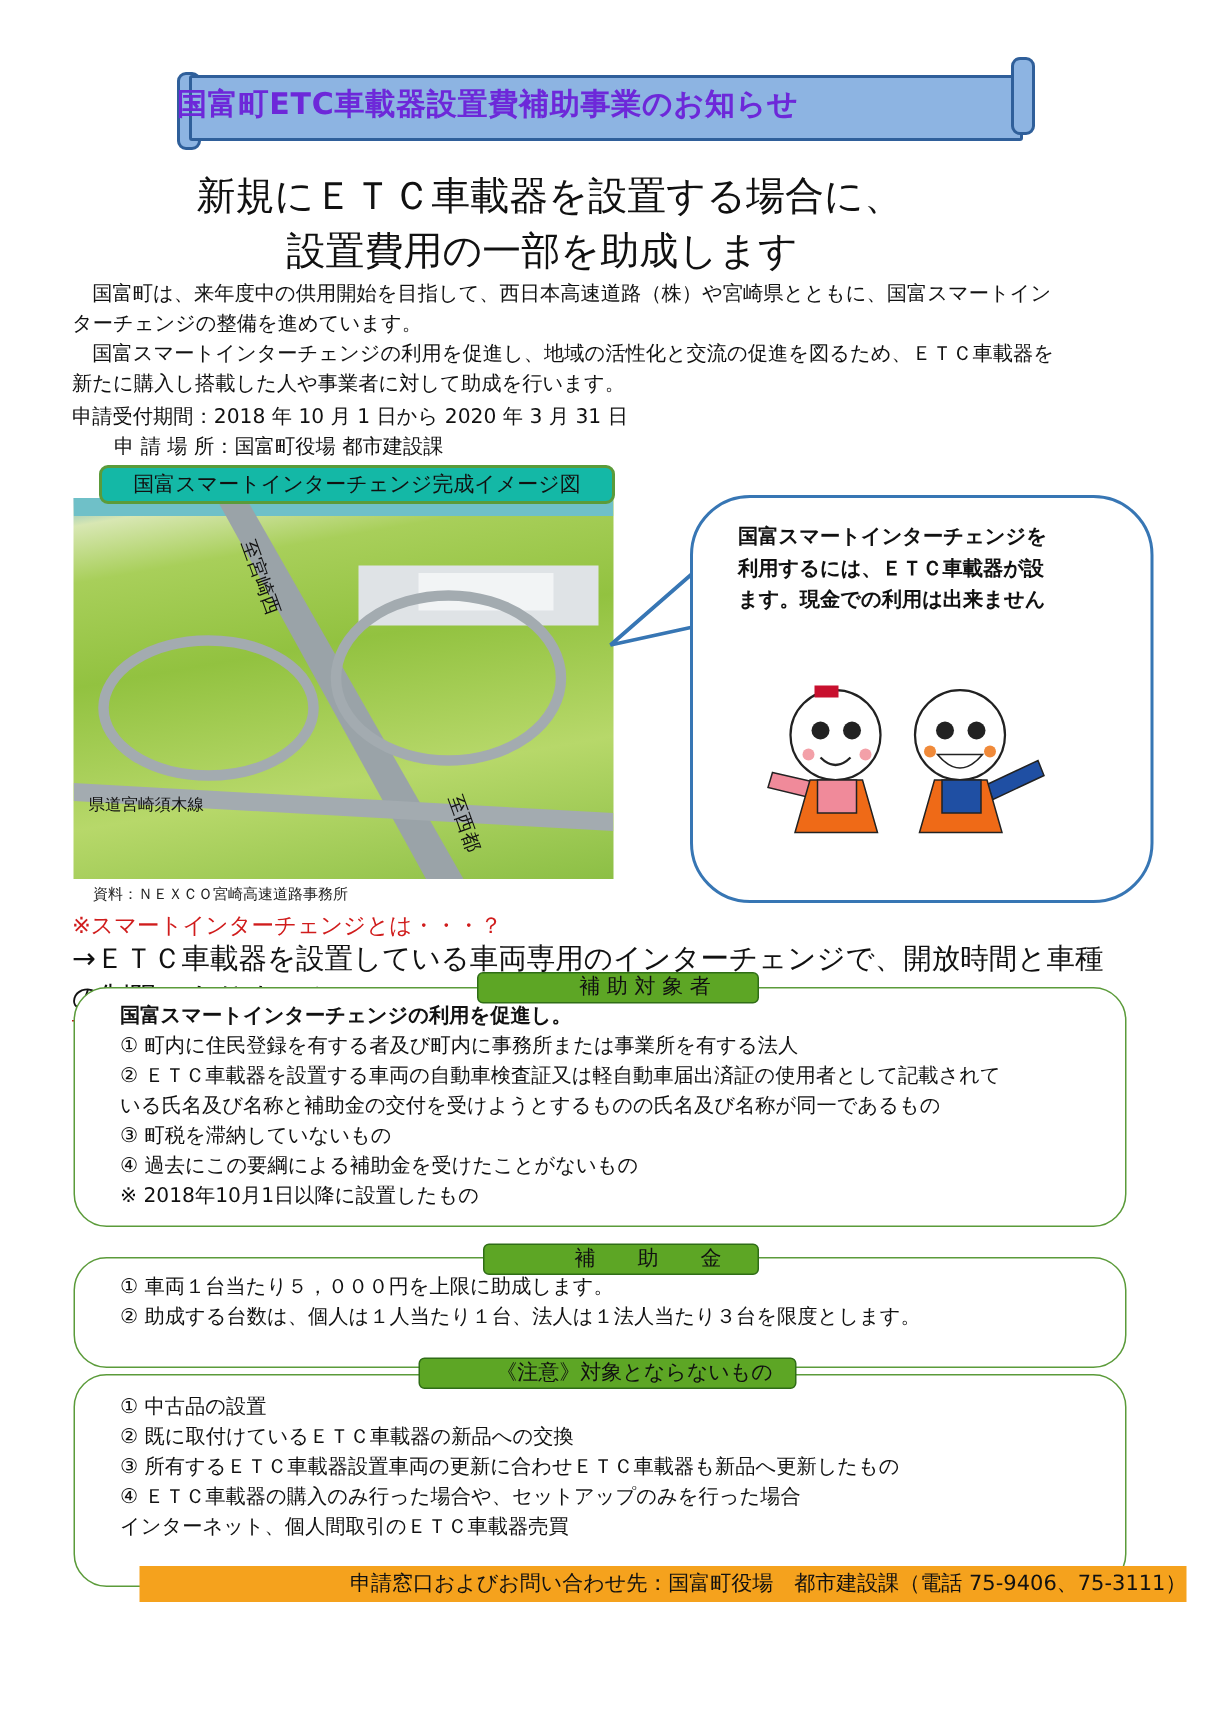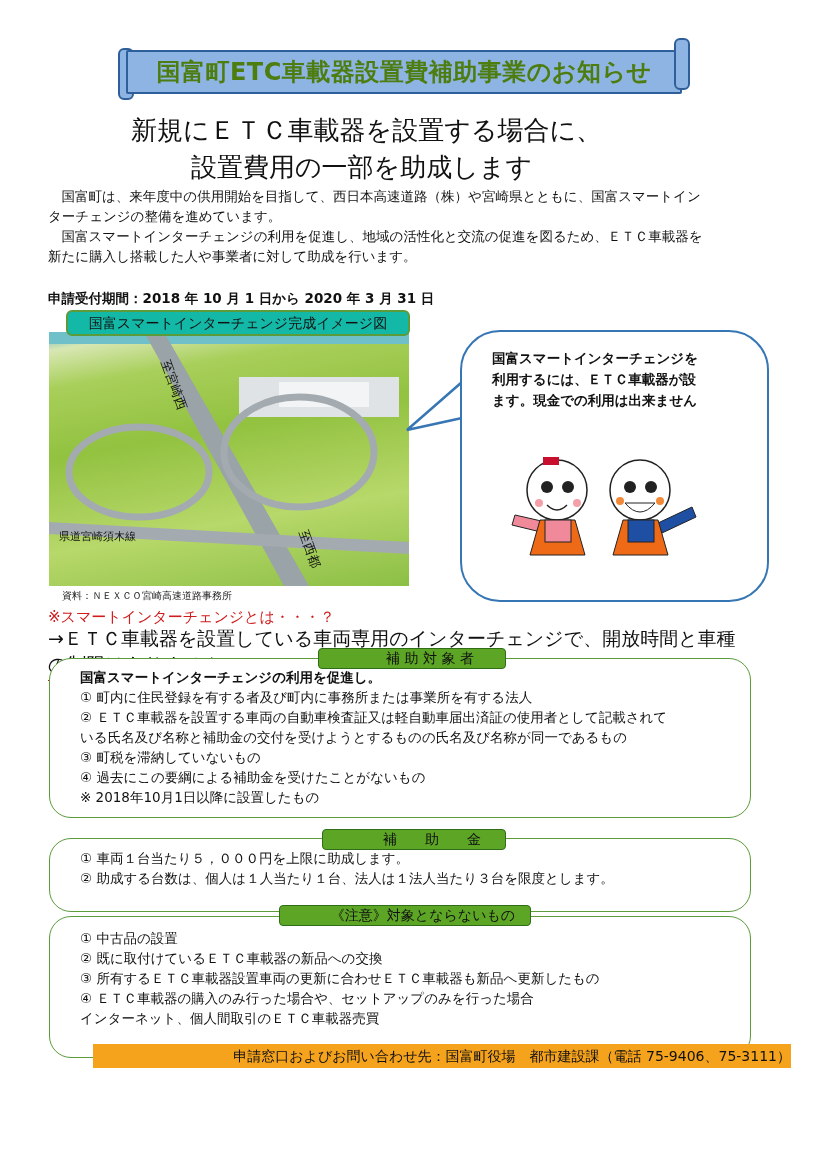--- a/index.html
+++ b/index.html
@@ -8,30 +8,30 @@
   .abs { position:absolute; }
 
   
   .scroll { left:118px; top:42px; width:572px; height:52px; }
   .scroll .body { position:absolute; left:8px; top:8px; right:8px; bottom:0;
     background:#8db4e2; border:2px solid #2f5f9a; border-radius:2px; }
   .scroll .curl-l { position:absolute; left:0; top:6px; width:12px; height:48px;
     border:2px solid #2f5f9a; border-radius:6px; background:#8db4e2; }
   .scroll .curl-r { position:absolute; right:0; top:-4px; width:12px; height:48px;
     border:2px solid #2f5f9a; border-radius:6px; background:#8db4e2; }
-  .scroll .title { position:absolute; left:0; right:0; top:14px; text-align:center;
-    font-size:24px; font-weight:bold; letter-spacing:0.5px; color:#4d7c0f; }
+  .scroll .title { position:absolute; left:0; right:0; top:14px; text-align:left;
+    font-size:20px; font-weight:bold; letter-spacing:0.5px; color:#6d28d9; }
 
   .headline { left:0; width:813px; text-align:center; font-size:26px; color:#111; }
   .hl1 { top:113px; left:-40px; }
   .hl2 { top:150px; left:-45px; }
 
   .para { left:48px; width:720px; font-size:13.5px; line-height:20px; }
   .para p { margin:0; text-indent:1em; }
-  .info { left:48px; font-size:13.5px; font-weight:bold; line-height:20px;margin-top:20px; }
+  .info { left:48px; font-size:13.5px; font-weight:normal; line-height:20px; }
 
   .imgcap { left:66px; top:310px; width:340px; height:22px; border:2px solid #5b9b3a;
     border-radius:6px; background:#14b8a6; font-size:14px; text-align:center; line-height:22px; }
 
   .photo { left:49px; top:332px; width:360px; height:254px; overflow:hidden;
     background:linear-gradient(170deg,#6fb6c2 0%,#d8e7b3 6%,#a8cf5a 18%,#92c240 40%,#b7d86a 70%,#8cbf45 100%); }
   .source { left:62px; top:589px; font-size:10px; color:#222; }
 
   .bubble { left:460px; top:330px; width:305px; height:268px; border:2.5px solid #3776b4;
     border-radius:40px; background:#fff; }

